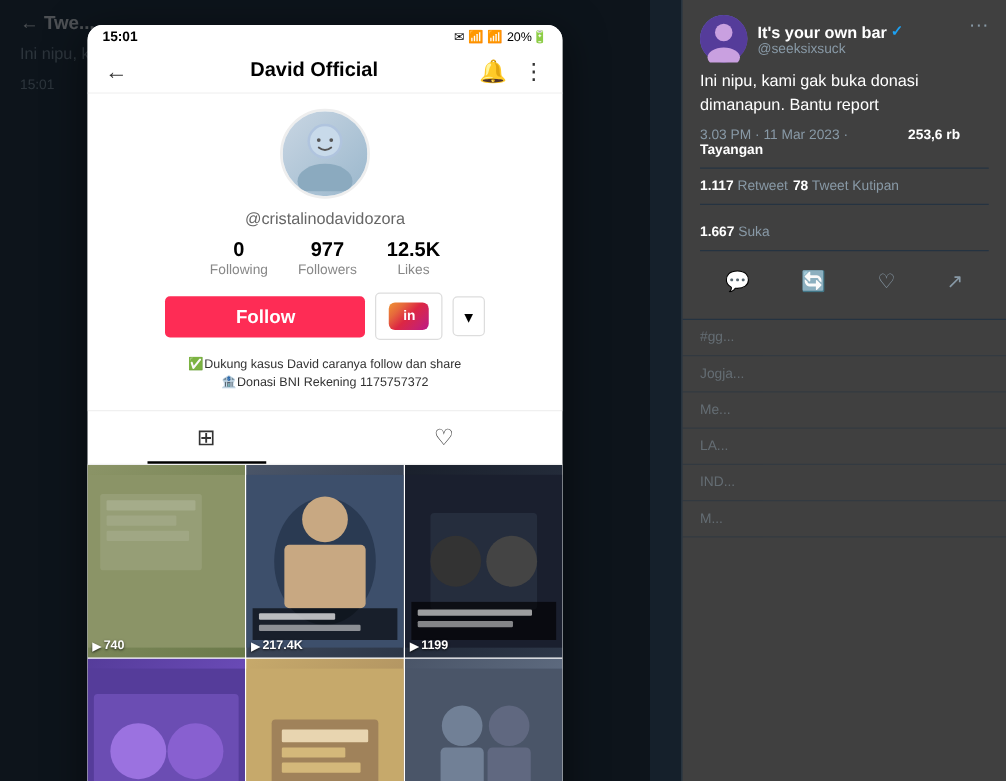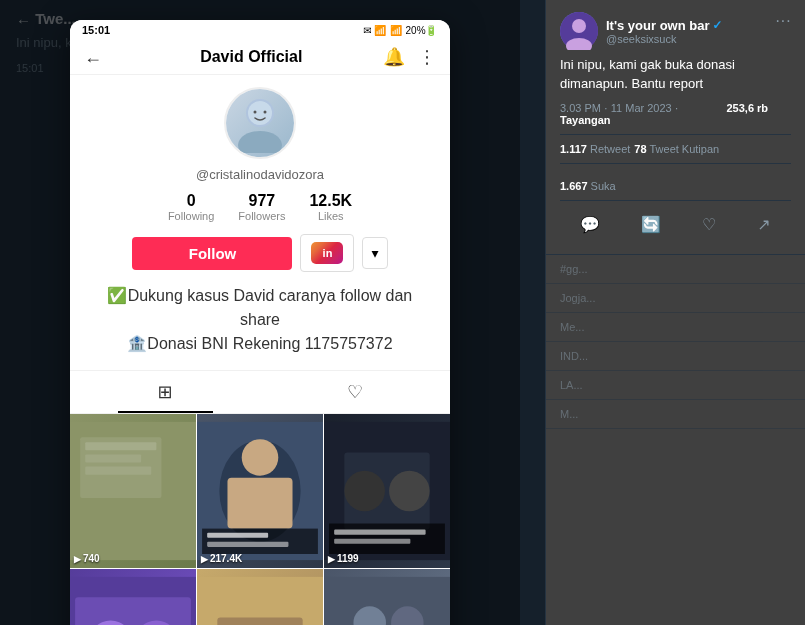--- a/index.html
+++ b/index.html
@@ -419,21 +419,21 @@
       border-radius: 4px;
       padding: 7px 8px;
       font-size: 14px;
       cursor: pointer;
     }
 
     
     .profile-bio {
       width: 100%;
       text-align: center;
-      font-size: 16px;
+      font-size: 10px;
       color: #333;
       line-height: 1.5;
       margin-bottom: 4px;
       padding: 0 8px;
     }
 
     
     .profile-tabs {
       display: flex;
       border-top: 1px solid #f0f0f0;
@@ -760,21 +760,21 @@
   <div class="right-dim-section">
     <div class="right-dim-text">#gg...</div>
   </div>
   <div class="right-dim-section">
     <div class="right-dim-text">Jogja...</div>
   </div>
   <div class="right-dim-section">
     <div class="right-dim-text">Me...</div>
   </div>
   <div class="right-dim-section">
+    <div class="right-dim-text">LA...</div>
+  </div>
+  <div class="right-dim-section">
     <div class="right-dim-text">IND...</div>
-  </div>
-  <div class="right-dim-section">
-    <div class="right-dim-text">LA...</div>
   </div>
   <div class="right-dim-section">
     <div class="right-dim-text">M...</div>
   </div>
 </div>
 
 </body></html>

